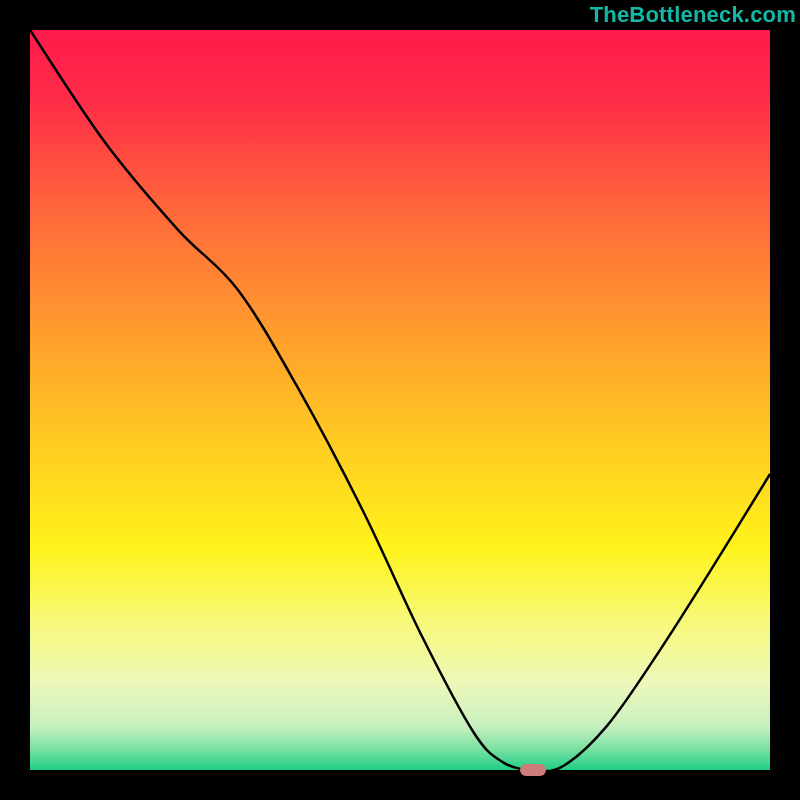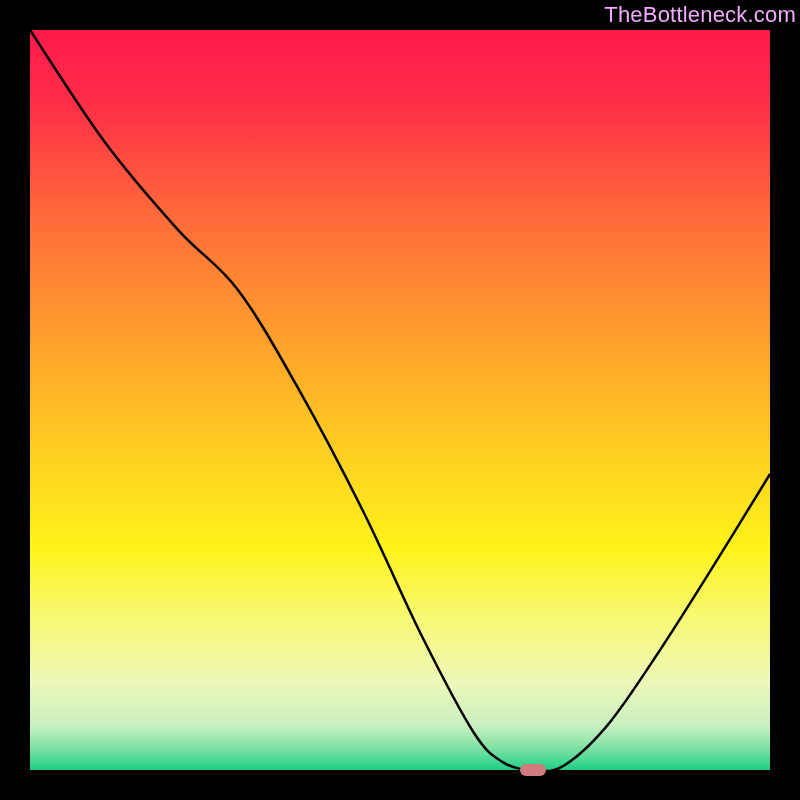--- a/index.html
+++ b/index.html
@@ -40,23 +40,23 @@
 }
 .marker {
   position: absolute;
   background: #cf7c7c;
   border-radius: 6px;
 }
 .watermark {
   position: absolute;
   top: 2px;
   right: 4px;
-  color: #f0abfc;
+  color: #14b8a6;
   font-size: 22px;
-  font-weight: 400;
+  font-weight: 700;
   letter-spacing: 0.2px;
 }
 </style>
 </head>
 <body>
 
 <div class="frame">
   <div class="watermark">TheBottleneck.com</div>
   <div class="plot-area">
     <svg class="gradient-bg" viewBox="0 0 100 100" preserveAspectRatio="none">

